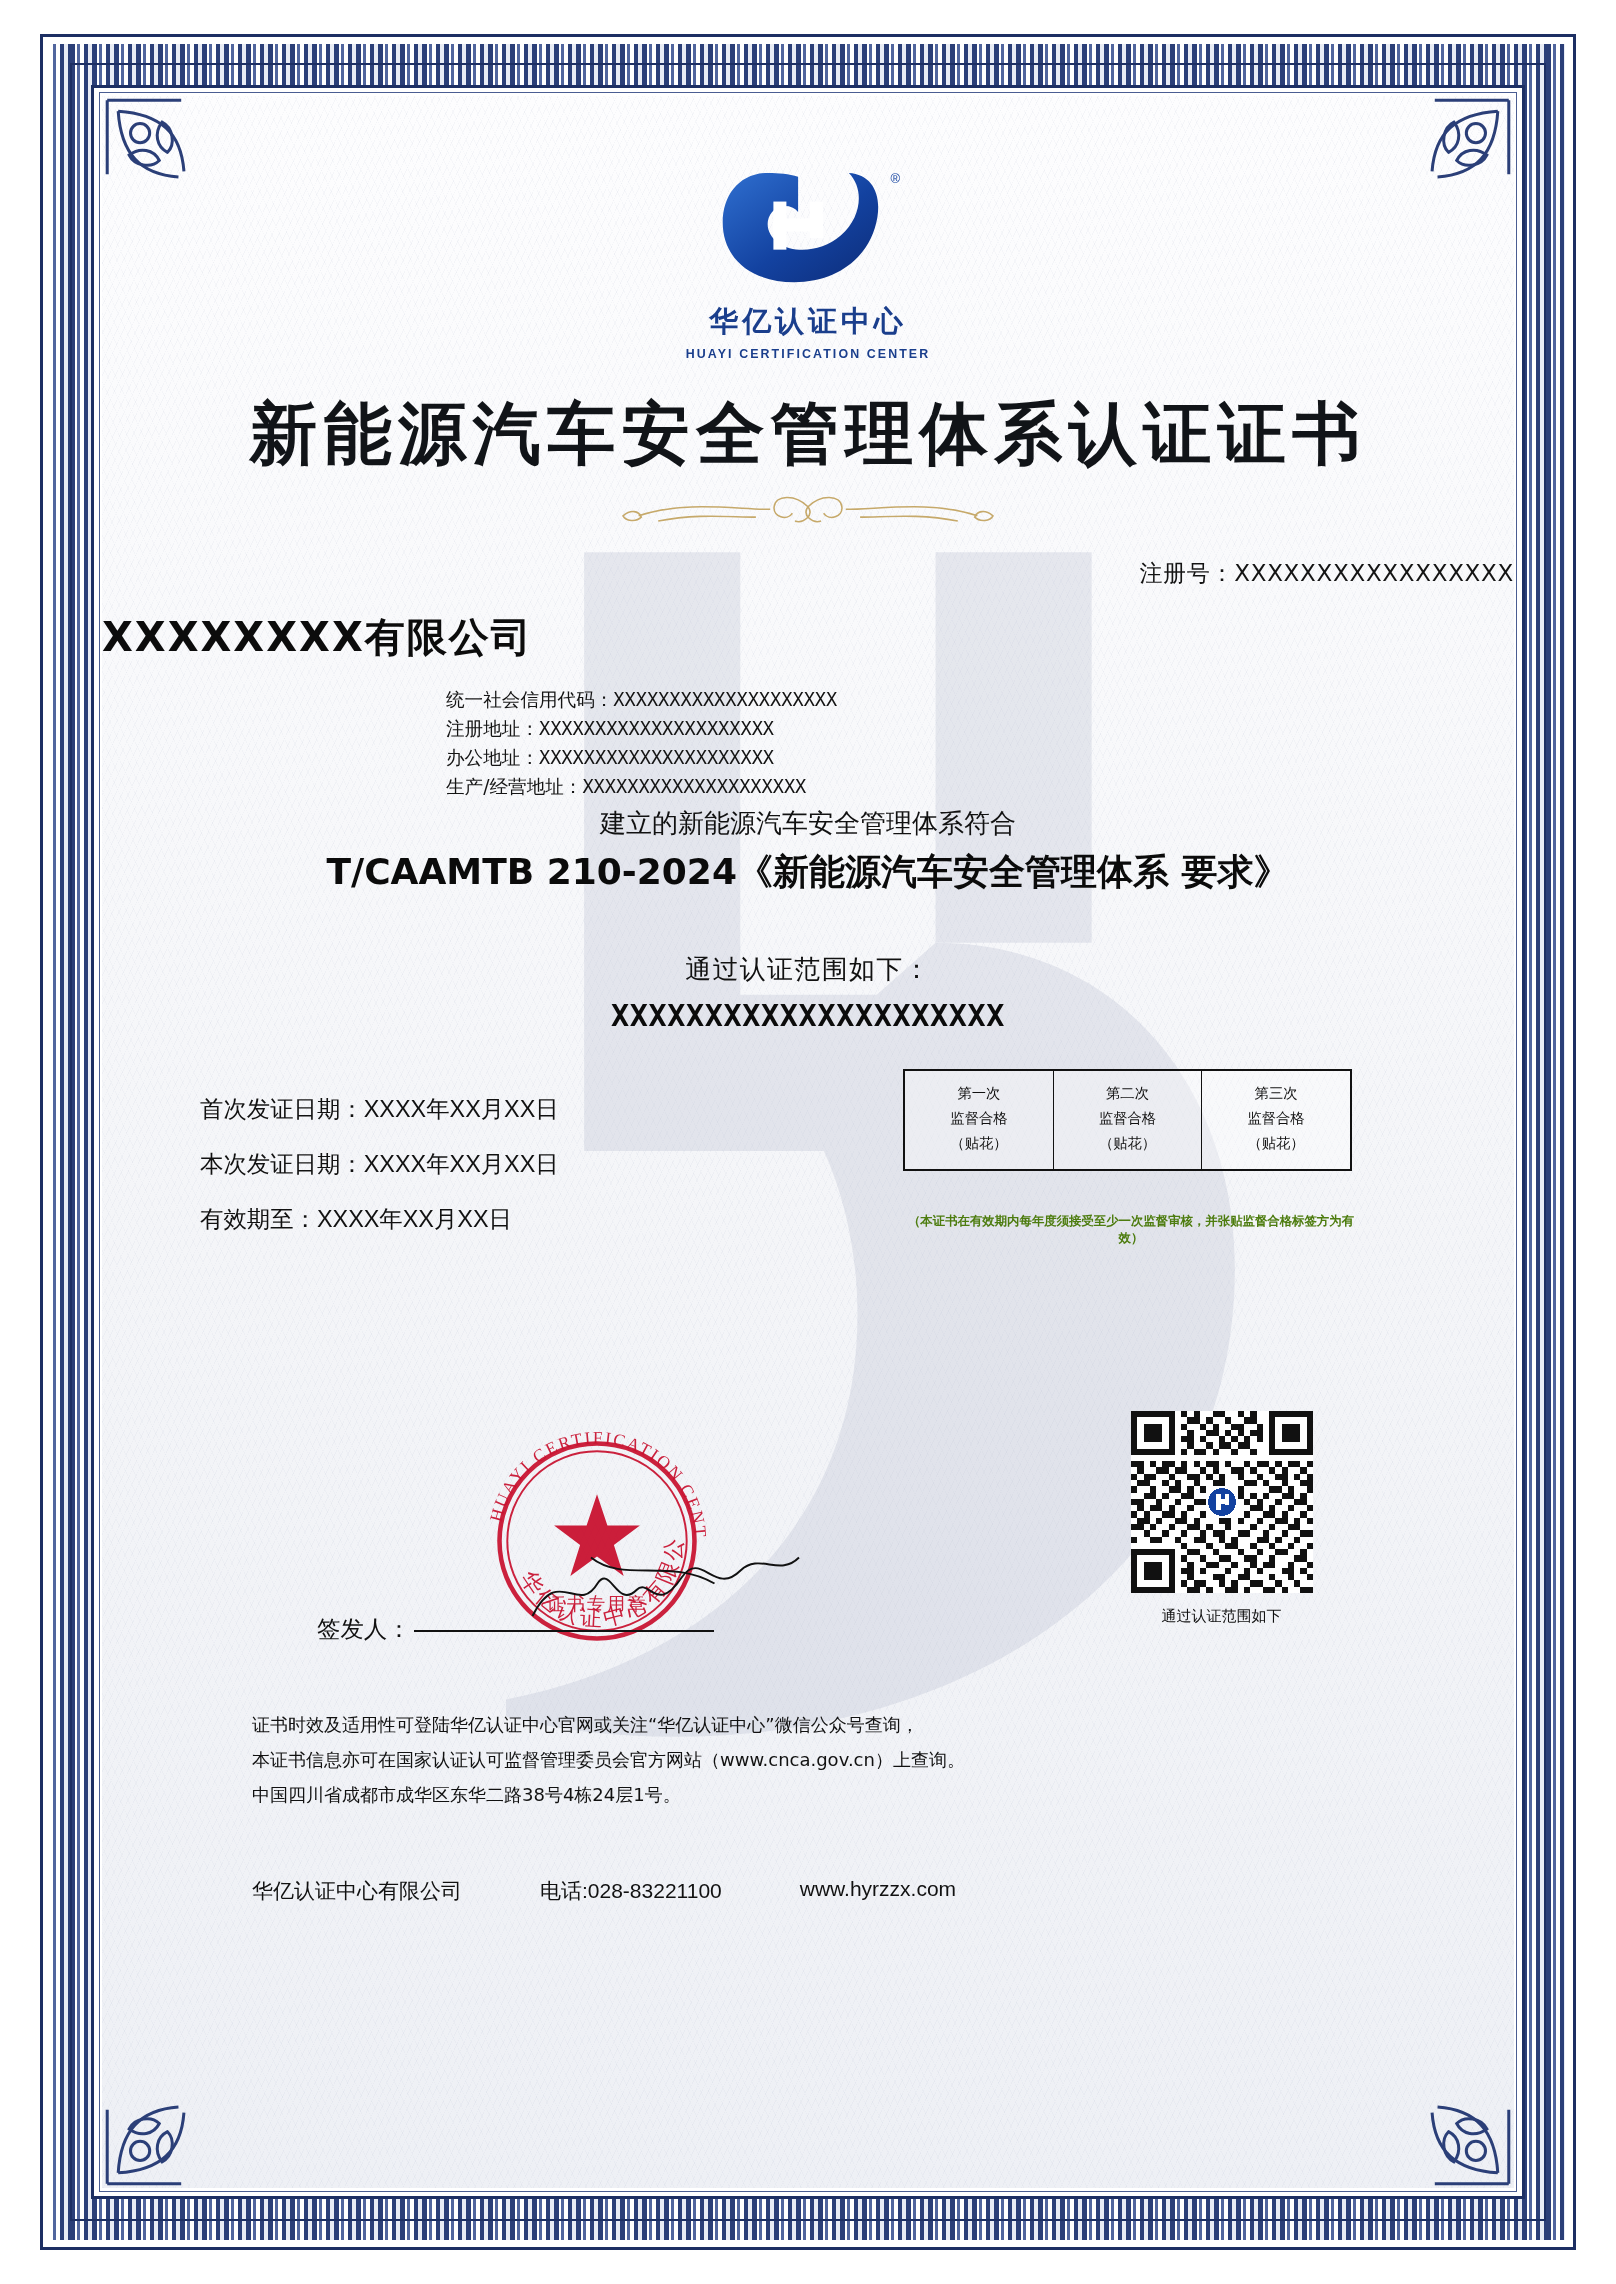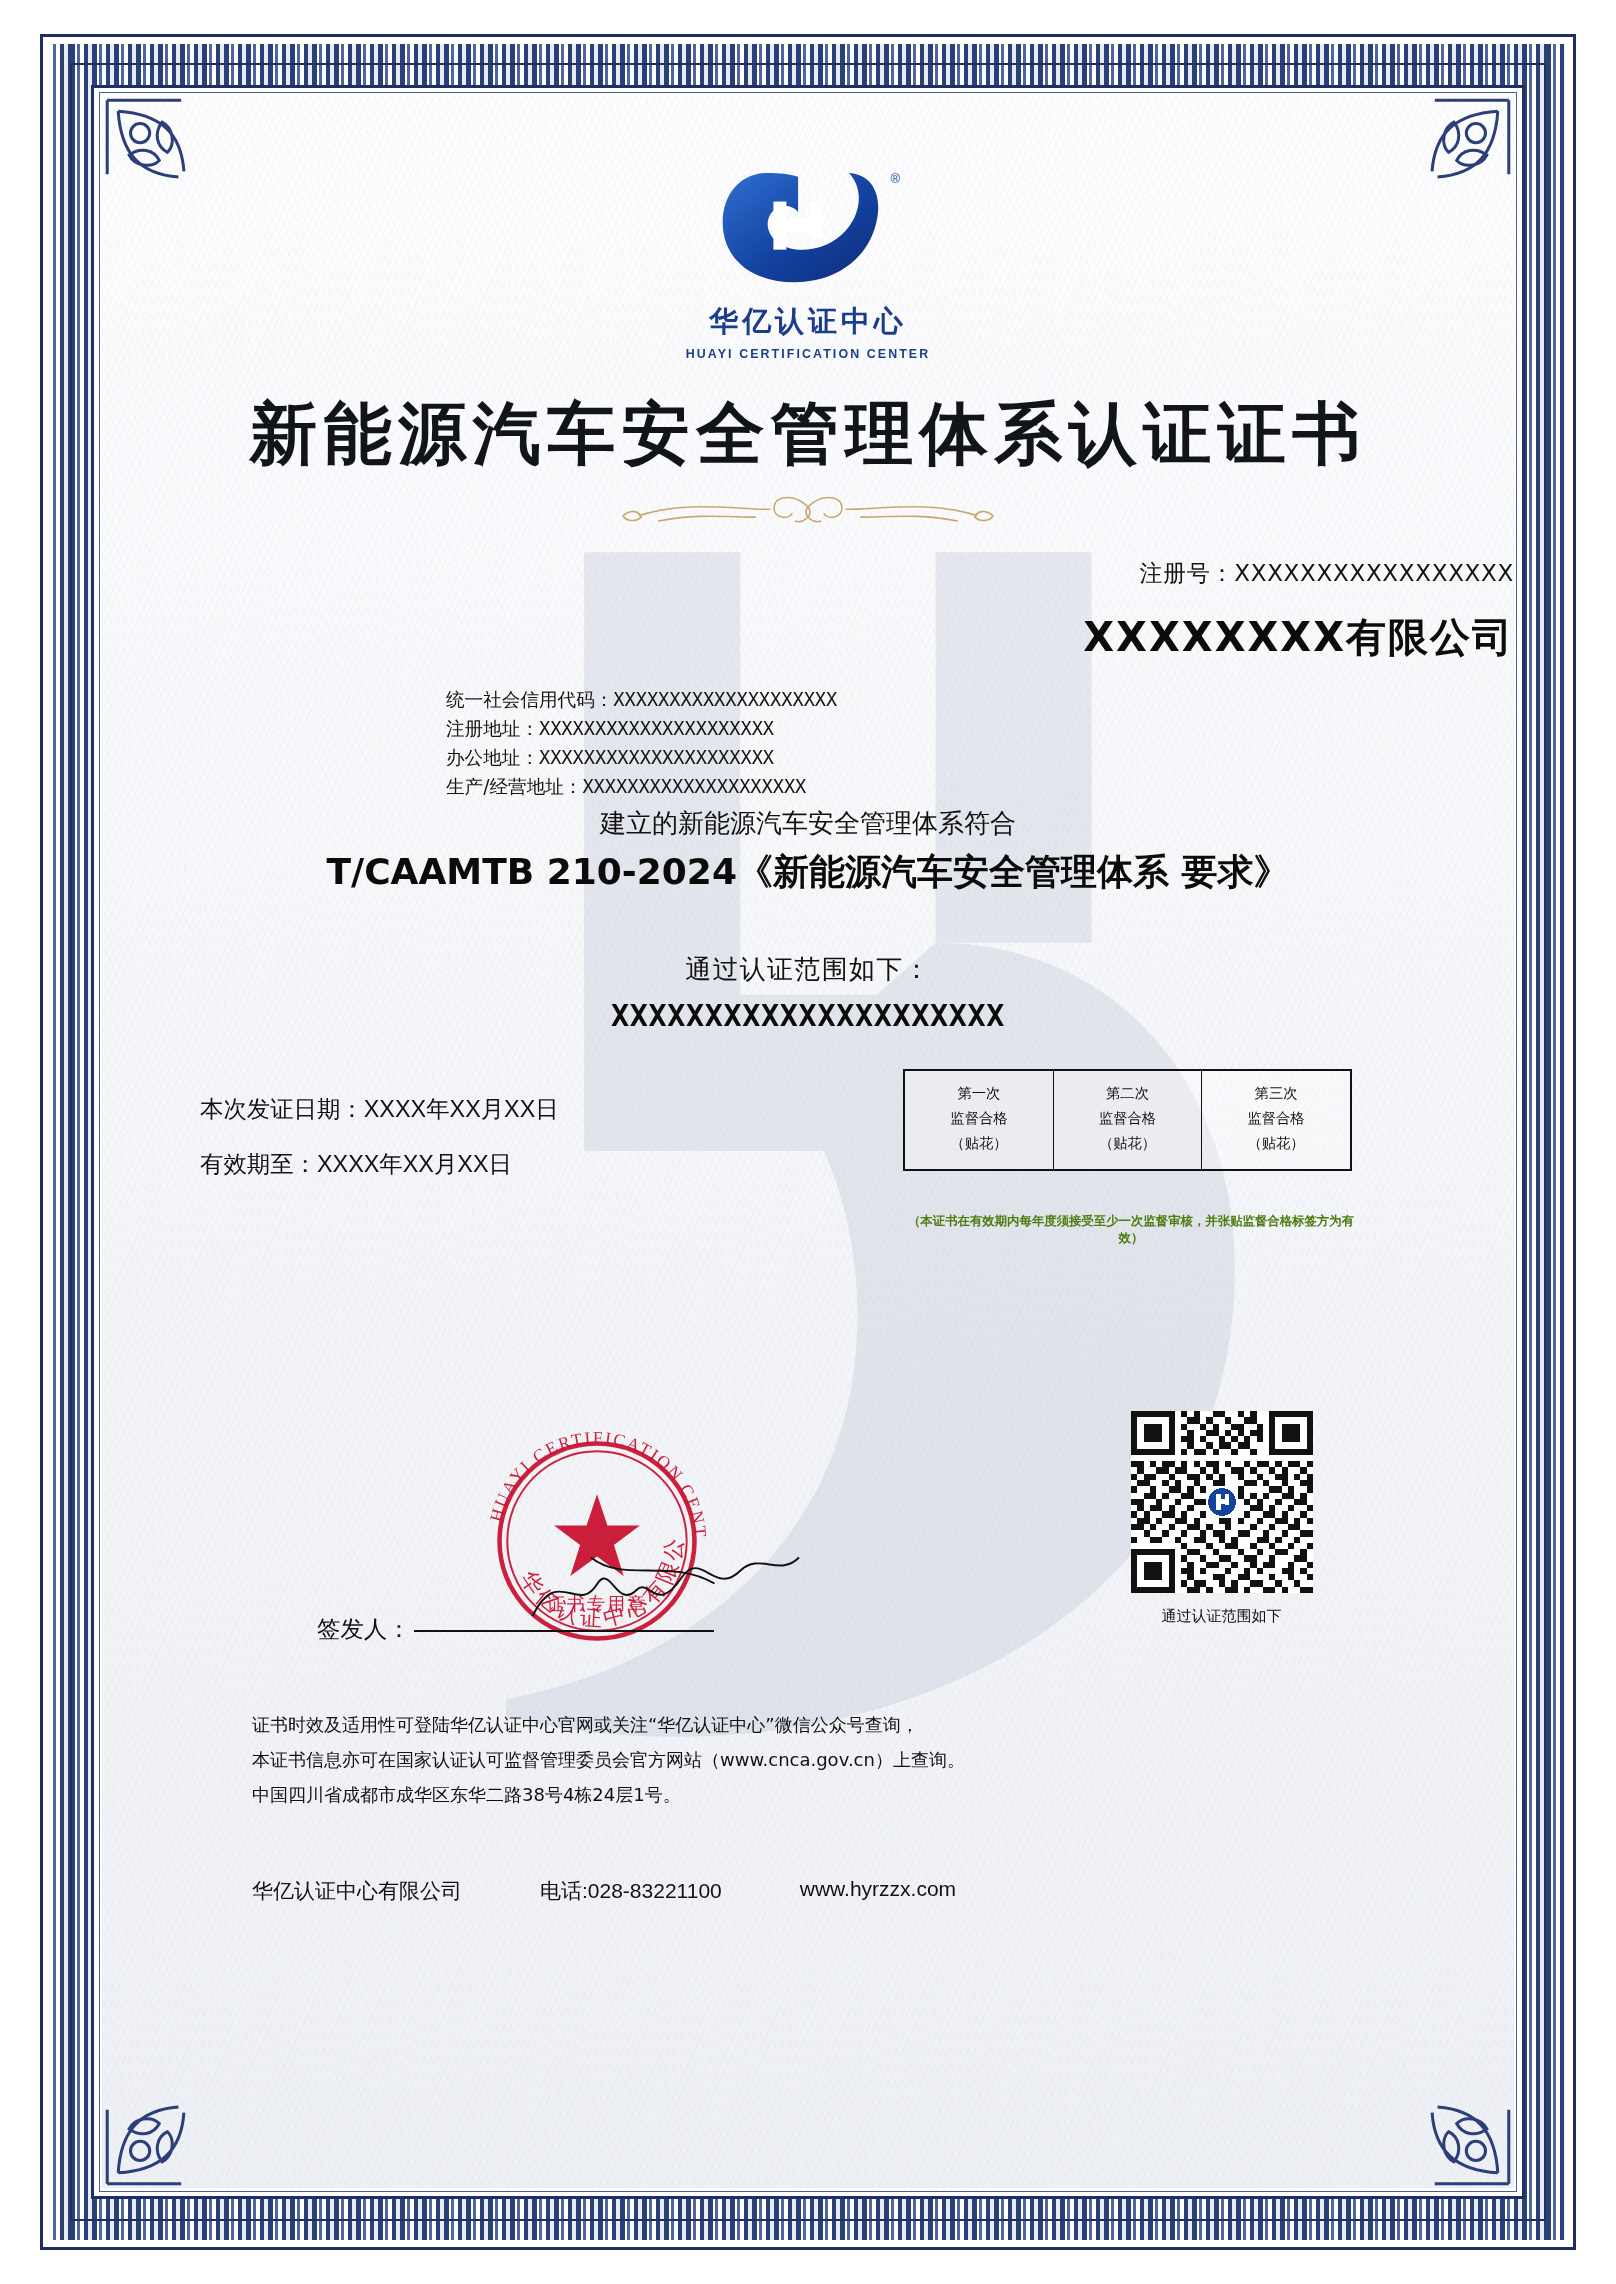--- a/index.html
+++ b/index.html
@@ -160,21 +160,21 @@
     font-size: 23px;
     color: #141414;
     font-family: "DejaVu Sans", sans-serif;
     letter-spacing: 0.7px;
   }
 
   .company-name {
     position: absolute;
     top: 514px;
     left: 0; right: 0;
-    text-align: right;
+    text-align: left;
     font-size: 40px;
     font-weight: bold;
     color: #0c0c0c;
     letter-spacing: 2px;
   }
 
   .addr-block {
     position: absolute;
     top: 589px;
     left: 300px;
@@ -479,20 +479,23 @@
     </div>
 
     <div class="conform-line">建立的新能源汽车安全管理体系符合</div>
     <div class="standard-line">T/CAAMTB 210-2024《新能源汽车安全管理体系 要求》</div>
 
     <div class="scope-label">通过认证范围如下：</div>
     <div class="scope-value">XXXXXXXXXXXXXXXXXXXXX</div>
 
     <div class="dates">
       <div>
+        <span>首次发证日期：</span><span class="d-val">XXXX年XX月XX日</span>
+      </div>
+      <div>
         <span>本次发证日期：</span><span class="d-val">XXXX年XX月XX日</span>
       </div>
       <div>
         <span>有效期至：</span><span class="d-val">XXXX年XX月XX日</span>
       </div>
     </div>
 
     <table class="sup-table">
       <tbody>
           <tr>

